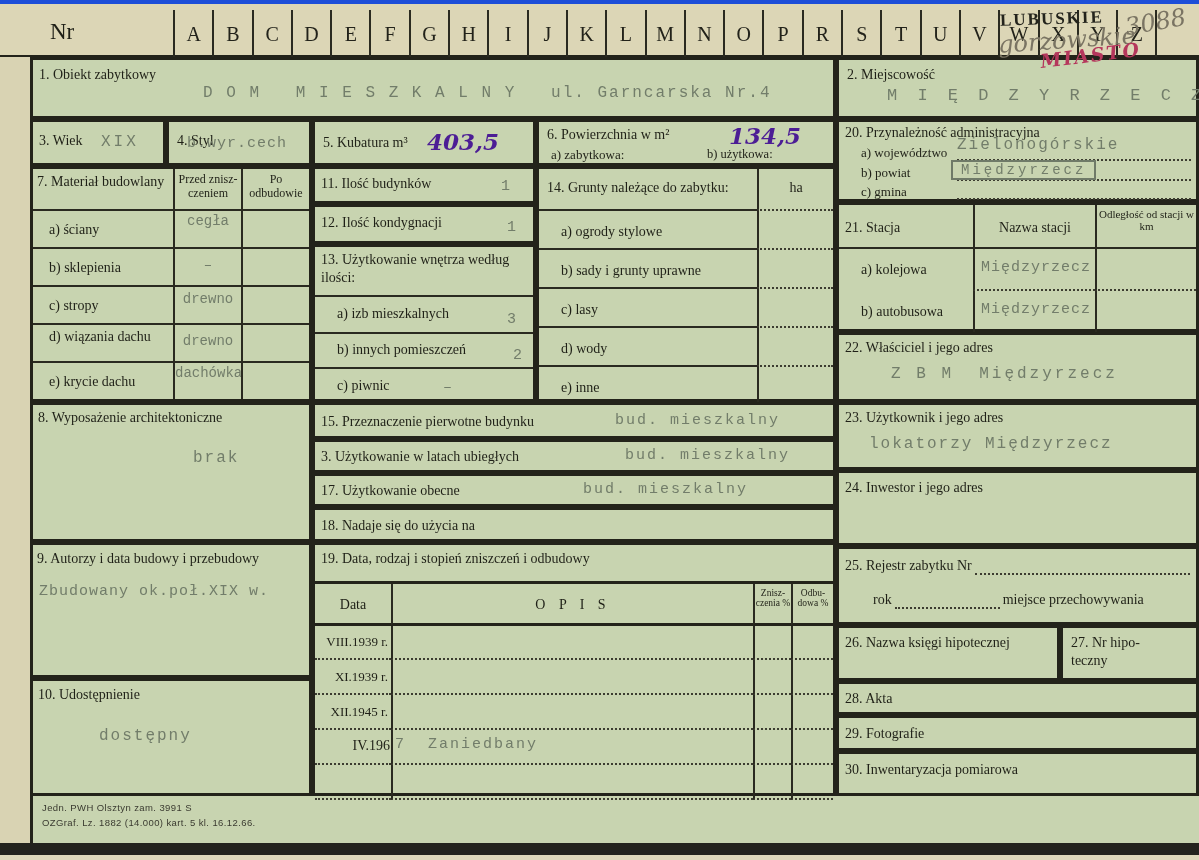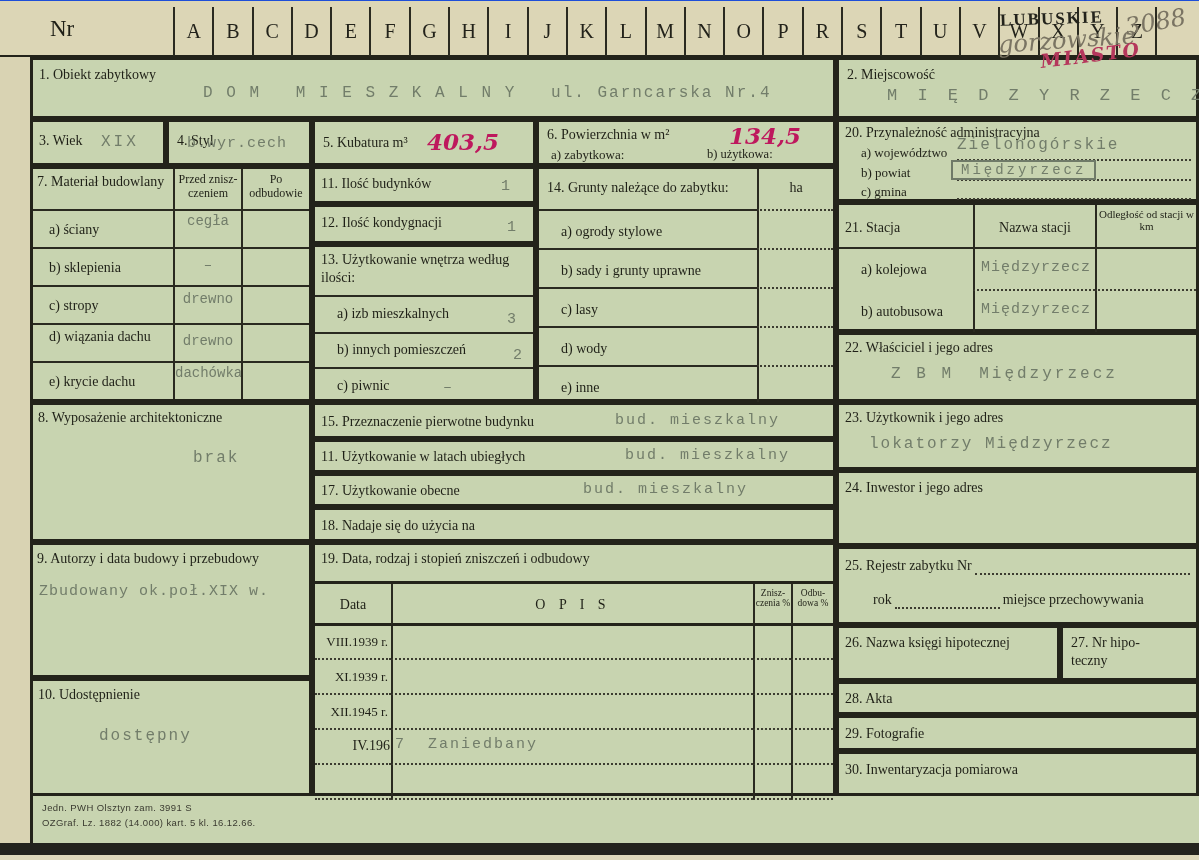--- a/index.html
+++ b/index.html
@@ -2,21 +2,21 @@
 <html><head>
 <meta charset="utf-8">
 <style>
   html,body{margin:0;padding:0;}
   body{width:1199px;height:860px;position:relative;background:#d9d3b3;overflow:hidden;
        font-family:"Liberation Serif",serif;}
   .abs{position:absolute;box-sizing:border-box;}
   .bx{position:absolute;box-sizing:border-box;border:3px solid #23231a;}
   .lb{font-family:"Liberation Serif",serif;font-size:14px;color:#1f2017;line-height:1.25;}
   .typed{font-family:"Liberation Mono","DejaVu Sans Mono",monospace;color:#727d6a;white-space:pre;}
-  .hand-blue{font-family:"DejaVu Serif",serif;font-style:italic;font-weight:bold;color:#be185d;}
+  .hand-blue{font-family:"DejaVu Serif",serif;font-style:italic;font-weight:bold;color:#4c1d95;}
   .pencil{font-family:"DejaVu Serif",serif;font-style:italic;color:#7a7463;}
   .redmark{font-family:"DejaVu Serif",serif;font-style:italic;font-weight:bold;color:#b5375c;}
   .leader{flex:1;border-bottom:2px dotted #3c3c30;height:13px;margin:0 3px;}
   .lcell{width:37.3px;border-left:2px solid #2a2a20;display:flex;align-items:center;
          justify-content:center;font-size:20px;color:#22221a;}
   .lcell:last-child{border-right:2px solid #2a2a20;}
   .grid7{display:grid;grid-template-columns:140px 68px 1fr;width:100%;height:100%;}
   .grid14{display:grid;grid-template-columns:1fr 76px;width:100%;height:100%;}
   .grid21{display:grid;grid-template-columns:134px 122px 1fr;width:100%;height:100%;}
   .grid19{display:grid;grid-template-columns:76px 1fr 38px 42px;position:absolute;
@@ -24,21 +24,21 @@
   .c{box-sizing:border-box;}
   .vline{border-left:2px solid #2a2a20;}
   .solidrow{border-top:2px solid #2a2a20;}
   .dotrow{border-top:2px dotted #3c3c30;}
   .hdr-small{font-size:12px;text-align:center;line-height:1.15;color:#1f2017;}
   .tinyhdr{font-size:9.5px;text-align:center;line-height:1.1;color:#1f2017;}
 </style>
 </head>
 <body>
 
-<div class="abs" style="left:0;top:0;width:1199px;height:57px;background:#dcd6b6;border-top:1px solid #1d4ed8;border-bottom:2px solid #23231a;">
+<div class="abs" style="left:0;top:0;width:1199px;height:57px;background:#dcd6b6;border-top:4px solid #1d4ed8;border-bottom:2px solid #23231a;">
   <div class="abs lb" style="left:50px;top:14px;font-size:23px;">Nr</div>
   <div class="abs" style="left:173px;top:6px;height:49px;display:flex;font-family:'Liberation Serif',serif;">
     <div class="lcell">A</div>
     <div class="lcell">B</div>
     <div class="lcell">C</div>
     <div class="lcell">D</div>
     <div class="lcell">E</div>
     <div class="lcell">F</div>
     <div class="lcell">G</div>
     <div class="lcell">H</div>
@@ -198,21 +198,21 @@
 <div class="bx" style="left:30px;top:402px;width:282px;height:140px;">
   <div class="abs lb" style="left:5px;top:4px;">8. Wyposażenie architektoniczne</div>
   <div class="abs typed" style="left:160px;top:44px;font-size:16px;letter-spacing:2px;">brak</div>
 </div>
 
 <div class="bx" style="left:312px;top:402px;width:524px;height:37px;">
   <div class="abs lb" style="left:6px;top:8px;">15. Przeznaczenie pierwotne budynku</div>
   <div class="abs typed" style="left:300px;top:7px;font-size:15px;letter-spacing:2px;">bud. mieszkalny</div>
 </div>
 <div class="bx" style="left:312px;top:439px;width:524px;height:34px;">
-  <div class="abs lb" style="left:6px;top:6px;">11. Użytkowanie w latach ubiegłych</div>
+  <div class="abs lb" style="left:6px;top:6px;">3. Użytkowanie w latach ubiegłych</div>
   <div class="abs typed" style="left:310px;top:5px;font-size:15px;letter-spacing:2px;">bud. mieszkalny</div>
 </div>
 <div class="bx" style="left:312px;top:473px;width:524px;height:34px;">
   <div class="abs lb" style="left:6px;top:6px;">17. Użytkowanie obecne</div>
   <div class="abs typed" style="left:268px;top:5px;font-size:15px;letter-spacing:2px;">bud. mieszkalny</div>
 </div>
 <div class="bx" style="left:312px;top:507px;width:524px;height:35px;">
   <div class="abs lb" style="left:6px;top:7px;">18. Nadaje się do użycia na</div>
 </div>
 

